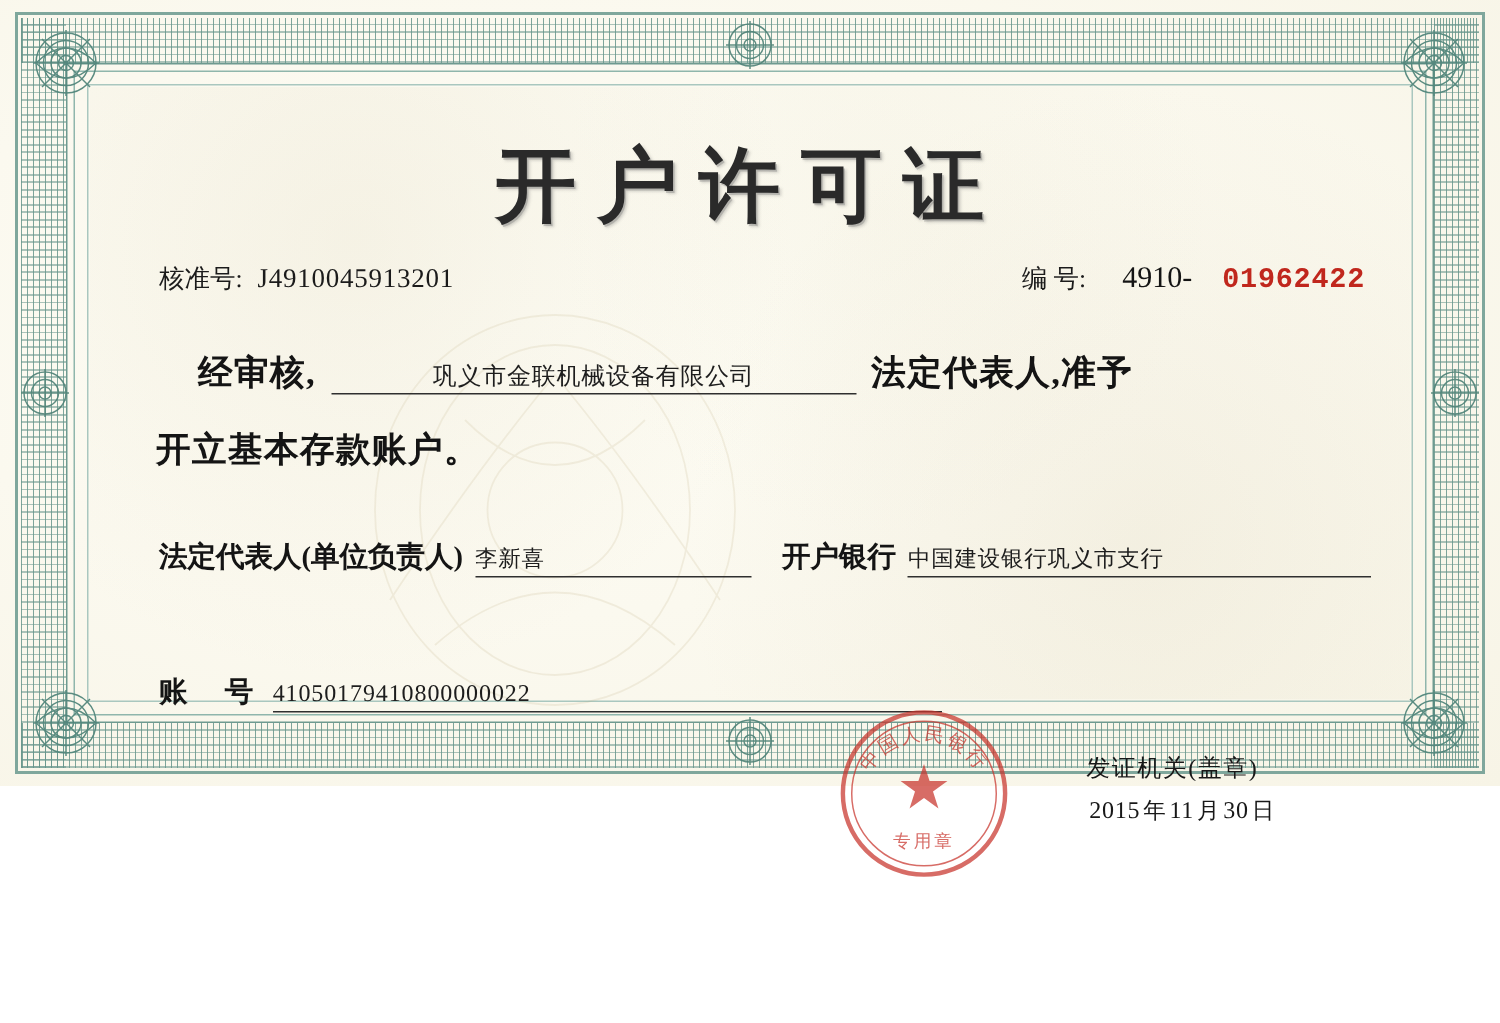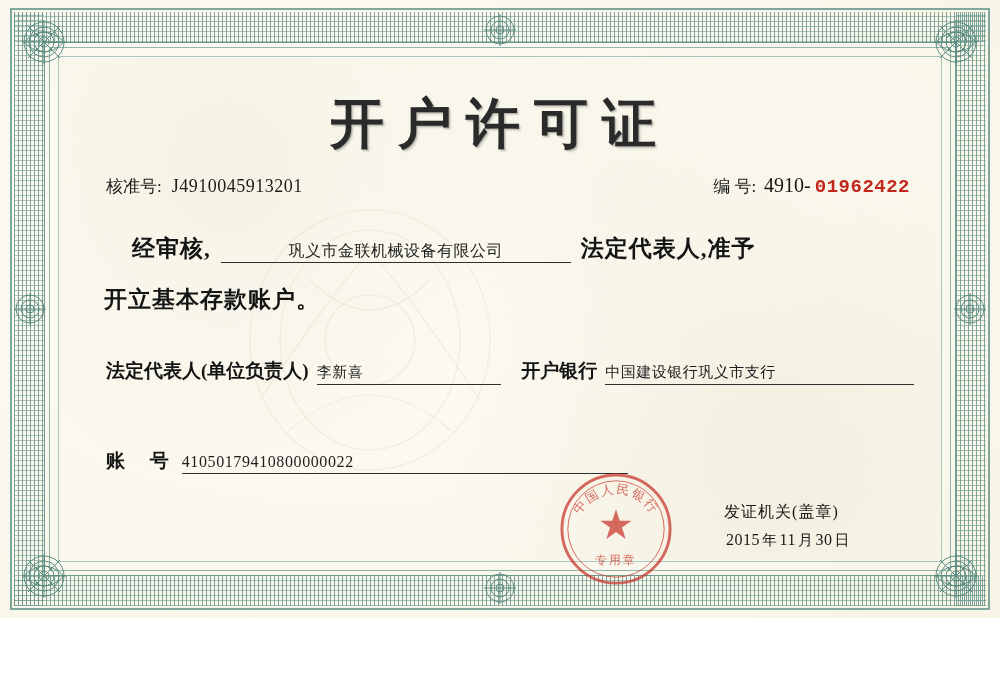--- a/index.html
+++ b/index.html
@@ -10,21 +10,21 @@
   body {
     width: 1000px;
     height: 682px;
     overflow: hidden;
     font-family: "Liberation Serif", serif;
   }
 
   #certificate {
     position: relative;
     width: 1000px;
-    height: 618px;
+    height: 524px;
     background:
       radial-gradient(ellipse at 35% 40%, #fdfcf4 0%, #fbf9ef 45%, #f7f4e6 100%);
     box-sizing: border-box;
   }
 
   
   .border-outer {
     position: absolute;
     left: 10px; top: 8px; right: 10px; bottom: 8px;
     border: 2px solid #7fa79c;
@@ -147,21 +147,21 @@
   }
   .approval-left { display: flex; align-items: baseline; }
   .approval-label { font-size: 17px; color: #1b1b1b; }
   .approval-value {
     margin-left: 10px;
     font-family: "Liberation Serif", serif;
     font-size: 18px;
     letter-spacing: 0.5px;
     color: #1b1b1b;
   }
-  .approval-right { display: flex; align-items: baseline; }
+  .approval-right { display: flex; align-items: baseline; gap: 16px; }
   .serial-label { font-size: 17px; color: #1b1b1b; }
   .serial-prefix {
     margin-left: 8px;
     font-size: 20px;
     color: #141414;
   }
   .serial-red {
     margin-left: 4px;
     font-family: "Liberation Mono", monospace;
     font-size: 19px;

